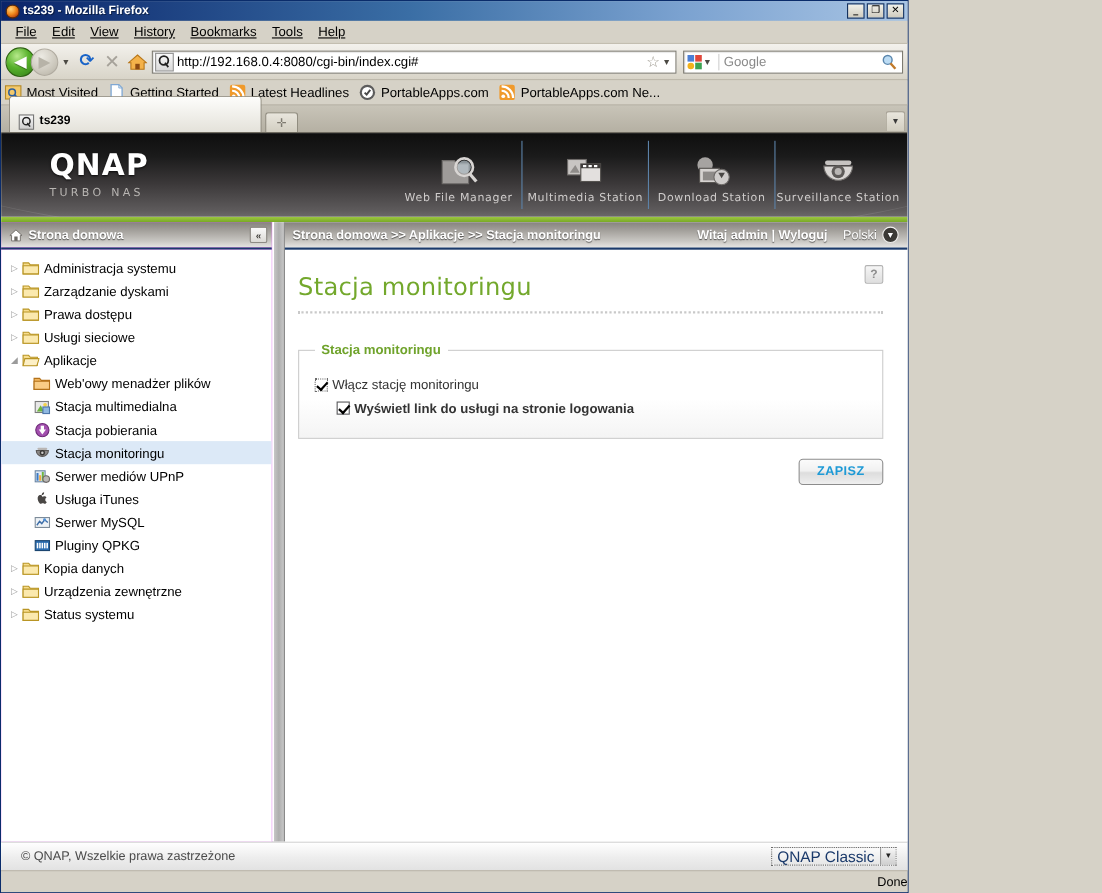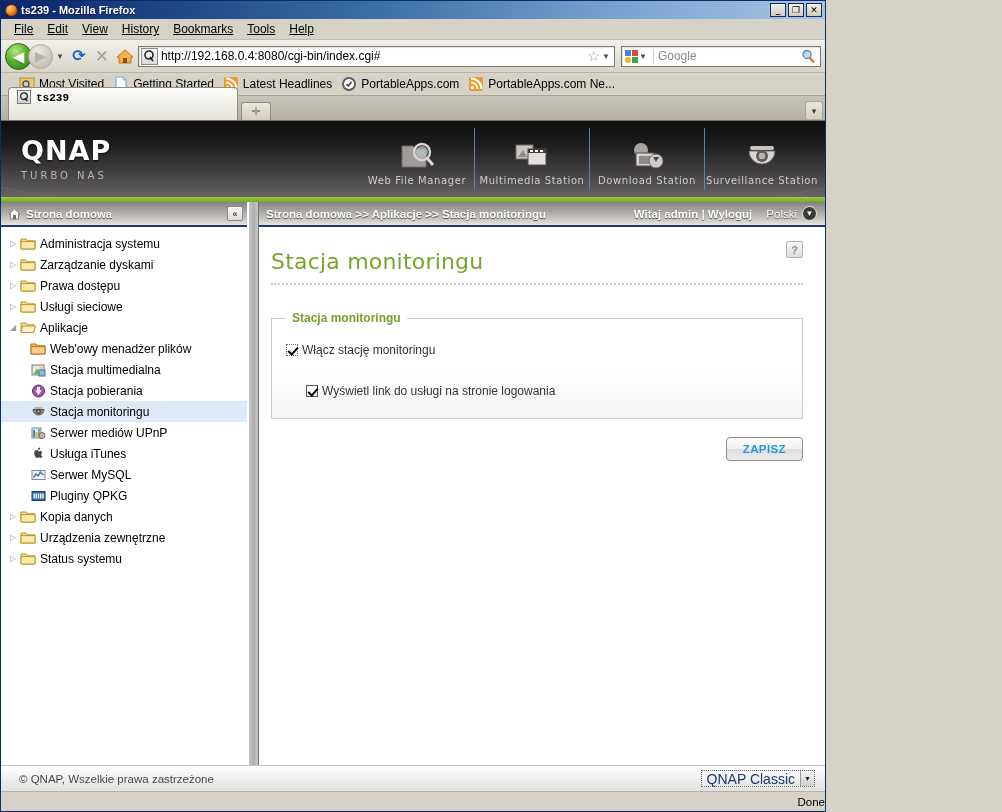--- a/index.html
+++ b/index.html
@@ -90,39 +90,39 @@
     box-shadow:inset 1px 1px 1px rgba(0,0,0,.12);
   }
   .gicon{width:15px;height:15px;position:relative;flex:0 0 15px;}
   .gsep{width:1px;height:15px;background:#cfcfcf;margin:0 4px;}
   .searchph{flex:1;color:#8a8a8a;font-size:12px;}
   .magnifier{width:15px;height:15px;position:relative;flex:0 0 15px;margin-right:2px;}
 
   
   .bmbar{
     height:22px;flex:0 0 22px;display:flex;align-items:center;
-    background:#d6d2c7;padding-left:16px;gap:0;
+    background:#d6d2c7;padding-left:1px;gap:0;
     border-bottom:1px solid #aaa498;
   }
   .bm{display:flex;align-items:center;padding:0 7px 0 2px;font-size:12px;color:#000;white-space:nowrap;}
   .bmico{width:16px;height:16px;margin-right:4px;flex:0 0 16px;position:relative;}
 
   
   .tabbar{
     height:24px;flex:0 0 24px;display:flex;align-items:flex-end;
     background:linear-gradient(to bottom,#c8c4b8,#b5b0a3);
     padding-left:7px;position:relative;
   }
   .tab{
     height:21px;min-width:230px;box-sizing:border-box;
     background:linear-gradient(to bottom,#fdfdfb,#e4e2da);
     border:1px solid #8e8a7e;border-bottom:none;
     border-radius:4px 4px 0 0;
-    display:flex;align-items:flex-end;padding:16px 8px;
-    font-size:11px;font-weight:bold;color:#000;font-family:Liberation Mono, monospace;
+    display:flex;align-items:flex-start;padding:16px 8px;
+    font-size:11px;font-weight:bold;color:#000;
   }
   .tabico{
     width:14px;height:14px;margin-right:5px;flex:0 0 14px;box-sizing:border-box;
     border:1px solid #777;background:linear-gradient(to bottom,#f7f7f7,#cfcfcf);
     display:flex;align-items:center;justify-content:center;font-size:9px;color:#222;
   }
   .newtab{
     height:18px;width:30px;margin-left:3px;box-sizing:border-box;
     background:linear-gradient(to bottom,#e9e6dd,#d2cec1);
     border:1px solid #918d80;border-bottom:none;border-radius:3px 3px 0 0;
@@ -147,21 +147,21 @@
   .qbanner{
     height:76px;flex:0 0 76px;position:relative;overflow:hidden;
     background:linear-gradient(to bottom,#0e0e0e 0%,#1b1b1b 28%,#3b3839 60%,#5d5a5b 92%,#6b6869 100%);
     display:flex;align-items:center;
   }
   .qbanner:after{
     content:"";position:absolute;left:-10%;top:-70%;width:120%;height:200%;
     border-radius:50%;border:1px solid rgba(255,255,255,.10);
     pointer-events:none;
   }
-  .qlogo{padding-left:20px;}
+  .qlogo{padding-left:44px;}
   .qlogo .brand{
     color:#fff;font-weight:bold;font-size:27px;letter-spacing:1px;
     font-family:"DejaVu Sans",sans-serif;line-height:1;
     text-shadow:0 1px 2px rgba(0,0,0,.8);
   }
   .qlogo .sub{
     color:#b8b5b2;font-size:10px;letter-spacing:3px;margin-top:6px;
     font-family:"DejaVu Sans",sans-serif;
   }
   .stations{margin-left:auto;display:flex;height:100%;align-items:center;padding-right:6px;}
@@ -241,21 +241,21 @@
   }
   .dotrule{height:1px;border-bottom:2px dotted #c9c9c9;margin-bottom:26px;}
   fieldset.panel{
     border:1px solid #ccc;margin:0;padding:10px 14px 20px 14px;
     background:linear-gradient(to bottom,#ffffff 0%,#ffffff 55%,#f4f4f4 100%);
   }
   fieldset.panel legend{
     color:#6fa32b;font-weight:bold;font-size:12px;padding:0 6px;
   }
   .chkrow{display:flex;align-items:center;font-size:12px;color:#333;margin-top:8px;}
-  .chkrow.nested{margin-left:20px;margin-top:27px;}
+  .chkrow.nested{margin-left:20px;margin-top:7px;font-weight:bold;}
   .cbox{
     width:12px;height:12px;flex:0 0 12px;box-sizing:border-box;margin-right:4px;
     border:1px solid #58585a;background:#fff;position:relative;
   }
   .cbox:after{
     content:"";position:absolute;left:3px;top:0px;width:4px;height:8px;
     border:solid #000;border-width:0 2px 2px 0;transform:rotate(42deg);
   }
   .cbox.dotted{border:1px dotted #6a6a6a;}
   .btnrow{display:flex;justify-content:flex-end;padding:18px 0 0 0;}

